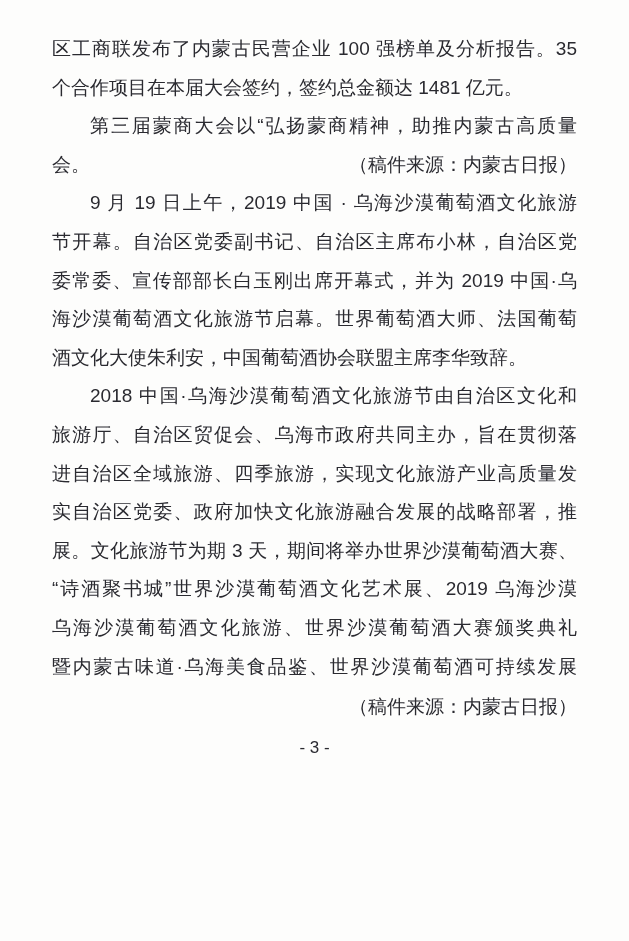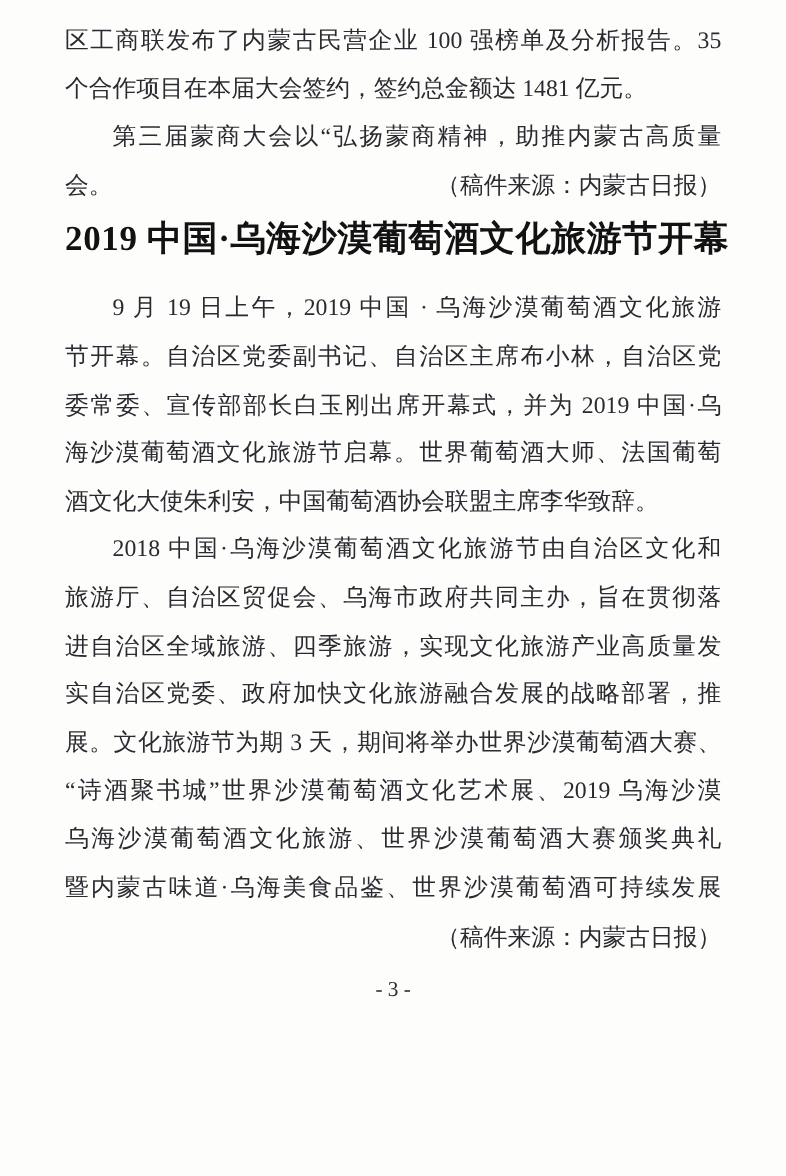--- a/index.html
+++ b/index.html
@@ -7,22 +7,22 @@
     padding: 0;
     background: #e8e8e8;
   }
   .page {
     position: relative;
     width: 629px;
     height: 941px;
     margin: 0 auto;
     background: #fdfdfc;
     box-sizing: border-box;
-    padding: 14px 52px 0 52px;
-    font-family: Liberation Serif, serif;
+    padding: 30px 52px 0 52px;
+    font-family: Liberation Sans, sans-serif;
     color: #2a2a30;
     font-size: 19px;
     line-height: 38.6px;
     overflow: hidden;
   }
   .ln {
     text-align: justify;
     text-align-last: justify;
     height: 38.6px;
     overflow: hidden;
@@ -71,21 +71,20 @@
 <div class="page">
 
   <div class="ln">区工商联发布了内蒙古民营企业 100 强榜单及分析报告。35</div>
   <div class="ln end">个合作项目在本届大会签约，签约总金额达 1481 亿元。</div>
   <div class="ln indent">第三届蒙商大会以“弘扬蒙商精神，助推内蒙古高质量</div>
   <div class="split-line">
     <span>会。</span>
     <span>（稿件来源：内蒙古日报）</span>
   </div>
 
-  <div class="headline">2019 中国·乌海沙漠葡萄酒文化旅游节开幕</div>
 
   <div class="ln indent">9 月 19 日上午，2019 中国 · 乌海沙漠葡萄酒文化旅游</div>
   <div class="ln">节开幕。自治区党委副书记、自治区主席布小林，自治区党</div>
   <div class="ln">委常委、宣传部部长白玉刚出席开幕式，并为 2019 中国·乌</div>
   <div class="ln">海沙漠葡萄酒文化旅游节启幕。世界葡萄酒大师、法国葡萄</div>
   <div class="ln end">酒文化大使朱利安，中国葡萄酒协会联盟主席李华致辞。</div>
 
   <div class="ln indent">2018 中国·乌海沙漠葡萄酒文化旅游节由自治区文化和</div>
   <div class="ln">旅游厅、自治区贸促会、乌海市政府共同主办，旨在贯彻落</div>
   <div class="ln">进自治区全域旅游、四季旅游，实现文化旅游产业高质量发</div>

